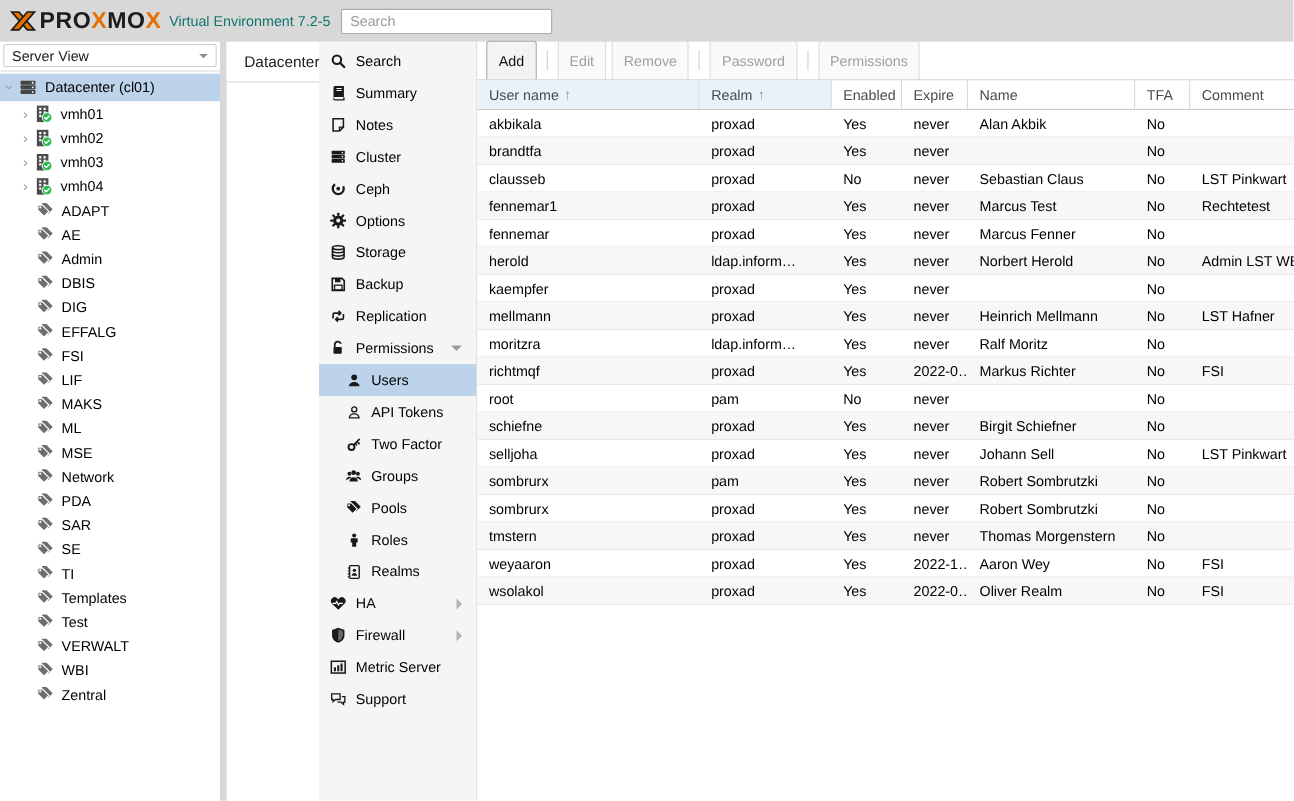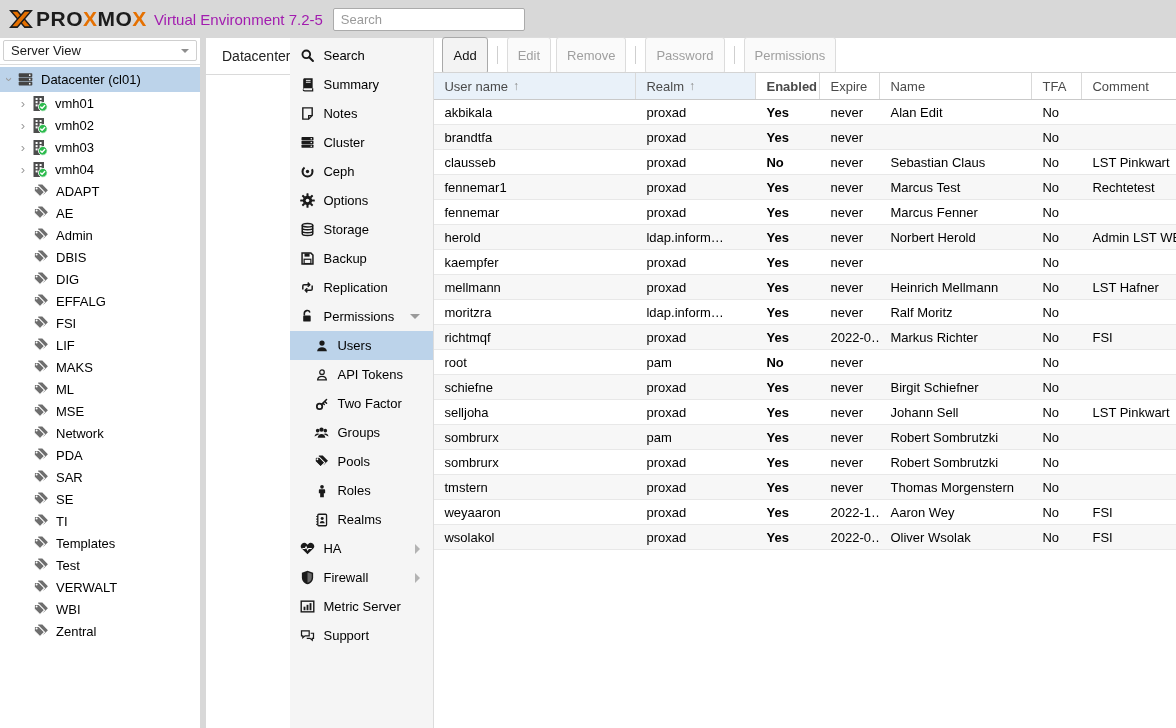--- a/index.html
+++ b/index.html
@@ -5,21 +5,21 @@
   * { margin:0; padding:0; box-sizing:border-box; }
   html,body { width:1176px; height:728px; overflow:hidden;
     font-family:"Liberation Sans", sans-serif; font-size:13px; color:#111; background:#fff; }
   .app { width:1176px; height:728px; display:flex; flex-direction:column;border-radius:32px; }
 
   
   .topbar { height:38px; background:#d8d8d8; display:flex; align-items:center; padding:0 8px; flex:0 0 auto; }
   .brand { display:flex; align-items:center; gap:2px; }
   .brand-text { font-weight:bold; font-size:21px; letter-spacing:.5px; color:#1c1c1c; }
   .brand-text .accent { color:#e57000; }
-  .version { margin-left:7px; font-size:15px; color:#a21caf; }
+  .version { margin-left:7px; font-size:13px; color:#0f766e; }
   .tb-search { margin-left:10px; width:192px; height:23px; border:1px solid #ababab; border-radius:2px;
     padding:0 7px; font-size:13px; font-family:"Liberation Sans", sans-serif; color:#333; background:#fff; }
   .tb-search::placeholder { color:#9a9a9a; }
 
   
   .body-row { flex:1; display:flex; min-height:0; }
   .tree-panel { width:200px; background:#fff; display:flex; flex-direction:column; flex:0 0 auto; }
   .splitter { width:6px; background:#d8d8d8; flex:0 0 auto; }
   .right-col { flex:1; display:flex; flex-direction:row; min-width:0; }
 
@@ -68,21 +68,21 @@
 
   
   .grid-header { display:flex; height:28px; border-top:1px solid #d4d4d4; border-bottom:1px solid #c9c9c9;
     background:#fff; color:#4a4a4a; align-items:center; flex:0 0 auto; }
   .hc { height:100%; display:flex; align-items:center; padding-left:10px; border-right:1px solid #d9d9d9;
     white-space:nowrap; overflow:hidden; cursor:default; }
   .hc.sorted { background:#e9f1f9; }
   .hc .arrow { margin-left:5px; color:#8a8a8a; font-size:12px; }
   .c-user { width:202px; flex:0 0 auto; }
   .c-realm { width:120px; flex:0 0 auto; }
-  .c-enabled { width:64px; flex:0 0 auto;font-weight:bold; }
+  .c-enabled { width:64px; flex:0 0 auto; }
   .c-expire { width:60px; flex:0 0 auto; }
   .c-name { width:152px; flex:0 0 auto; }
   .c-tfa { width:50px; flex:0 0 auto; }
   .c-comment { flex:1; min-width:0; border-right:none; }
   .rows { flex:1; overflow:hidden; }
   .tr { display:flex; height:25px; align-items:center; border-bottom:1px solid #e8e8e8; background:#fff; }
   .rows .tr:nth-child(even) { background:#f7f7f7; }
   .td { padding-left:10px; white-space:nowrap; overflow:hidden; color:#000; height:100%;
     display:flex; align-items:center; }
 </style>
@@ -723,21 +723,21 @@
               </div>
           </div>
 
           <div class="rows">
 
               <div class="tr">
                 <div class="td c-user">akbikala</div>
                 <div class="td c-realm">proxad</div>
                 <div class="td c-enabled">Yes</div>
                 <div class="td c-expire">never</div>
-                <div class="td c-name">Alan Edit</div>
+                <div class="td c-name">Alan Akbik</div>
                 <div class="td c-tfa">No</div>
                 <div class="td c-comment"></div>
               </div>
 
               <div class="tr">
                 <div class="td c-user">brandtfa</div>
                 <div class="td c-realm">proxad</div>
                 <div class="td c-enabled">Yes</div>
                 <div class="td c-expire">never</div>
                 <div class="td c-name"></div>
@@ -893,21 +893,21 @@
                 <div class="td c-name">Aaron Wey</div>
                 <div class="td c-tfa">No</div>
                 <div class="td c-comment">FSI</div>
               </div>
 
               <div class="tr">
                 <div class="td c-user">wsolakol</div>
                 <div class="td c-realm">proxad</div>
                 <div class="td c-enabled">Yes</div>
                 <div class="td c-expire">2022-0…</div>
-                <div class="td c-name">Oliver Wsolak</div>
+                <div class="td c-name">Oliver Realm</div>
                 <div class="td c-tfa">No</div>
                 <div class="td c-comment">FSI</div>
               </div>
             </div>
         </div>
       </div>
     </div>
   </div>
 </div>
 

